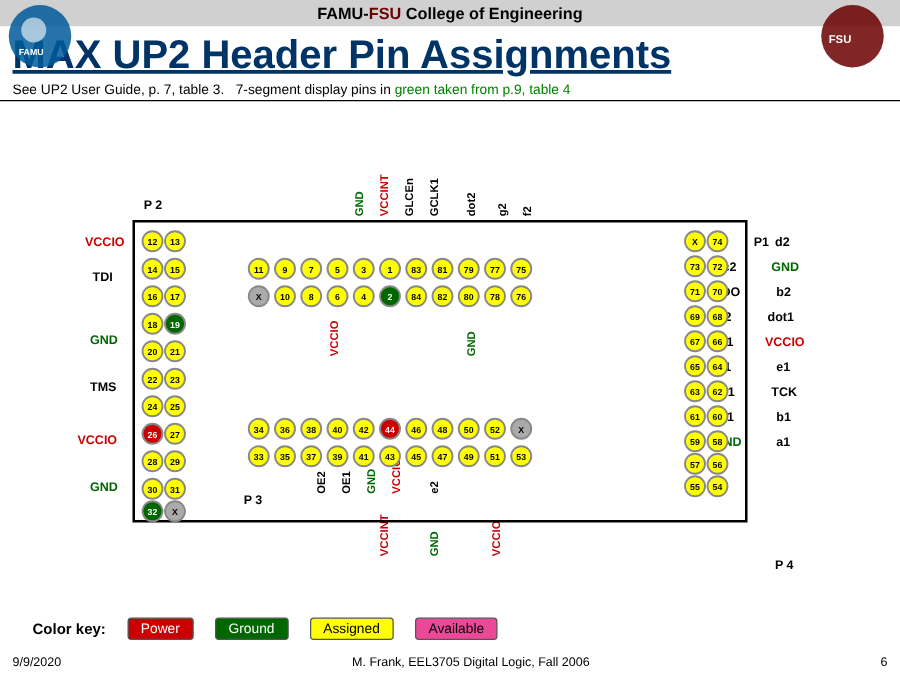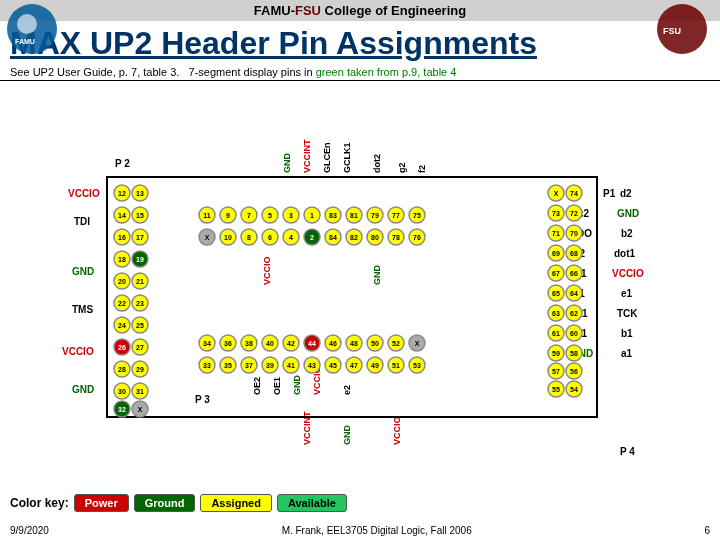--- a/index.html
+++ b/index.html
@@ -64,28 +64,29 @@
       height: 390px;
       font-size: 9px;
     }
     .key-box {
       display: inline-flex;
       align-items: center;
       justify-content: center;
       padding: 2px 10px;
       border: 1px solid #555;
       font-size: 11px;
-      font-weight: bold;
+      font-weight: normal;
       border-radius: 3px;
+      margin-left: 12px;
     }
     .key-power { background: #cc0000; color: #fff; }
     .key-ground { background: #006600; color: #fff; }
     .key-notattached { background: #aaaaaa; color: #000; }
     .key-assigned { background: #ffff00; color: #000; }
-    .key-available { background: #22c55e; color: #000; border: 1.5px solid #555; }
+    .key-available { background: #ec4899; color: #000; border: 1.5px solid #555; }
 
     
     #footer {
       position: absolute;
       bottom: 4px;
       width: 720px;
       display: flex;
       justify-content: space-between;
       padding: 0 10px;
       font-size: 10px;
@@ -428,21 +429,21 @@
     <circle cx="375" cy="280" r="8" fill="#ffff00" stroke="#888" stroke-width="1.5"></circle>
     <text x="375" y="283" text-anchor="middle" font-size="7" font-weight="bold">49</text>
     <circle cx="396" cy="280" r="8" fill="#ffff00" stroke="#888" stroke-width="1.5"></circle>
     <text x="396" y="283" text-anchor="middle" font-size="7" font-weight="bold">51</text>
     <circle cx="417" cy="280" r="8" fill="#ffff00" stroke="#888" stroke-width="1.5"></circle>
     <text x="417" y="283" text-anchor="middle" font-size="7" font-weight="bold">53</text>
 
   </svg>
 </div>
 
-<div style="position:absolute; bottom:28px; left:10px; display:flex; align-items:center; gap:5px; font-size:12px; font-weight:bold;">
+<div style="position:absolute; bottom:28px; left:26px; display:flex; align-items:center; gap:5px; font-size:12px; font-weight:bold;">
   <span>Color key:</span>
   <span class="key-box key-power">Power</span>
   <span class="key-box key-ground">Ground</span>
   <span class="key-box key-assigned">Assigned</span>
   <span class="key-box key-available">Available</span>
 </div>
 
 <div id="footer">
   <span>9/9/2020</span>
   <span>M. Frank, EEL3705 Digital Logic, Fall 2006</span>

